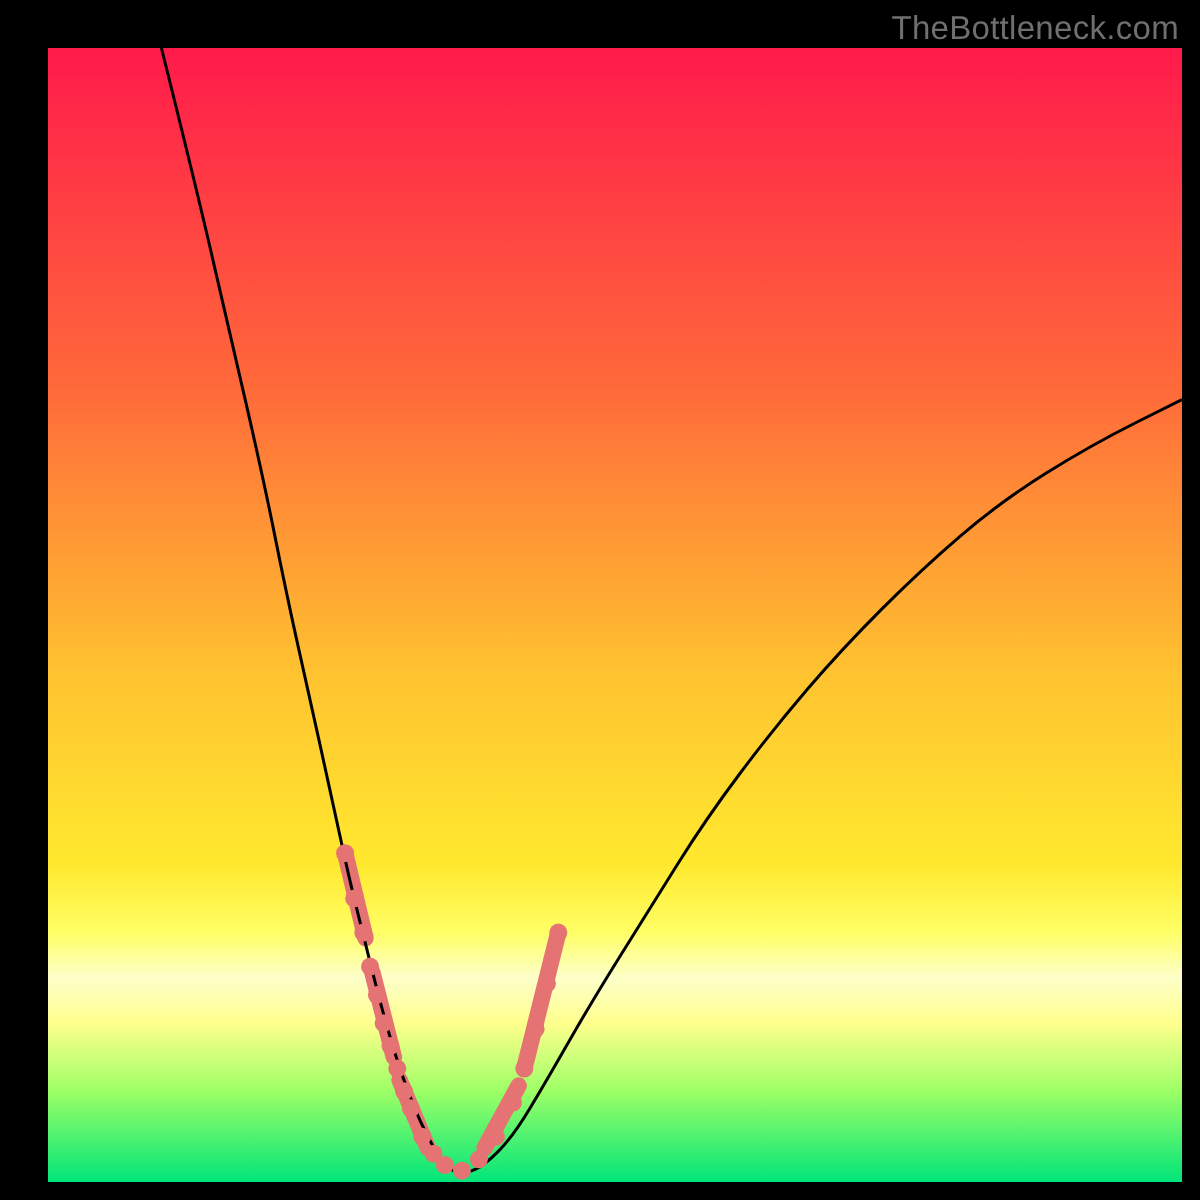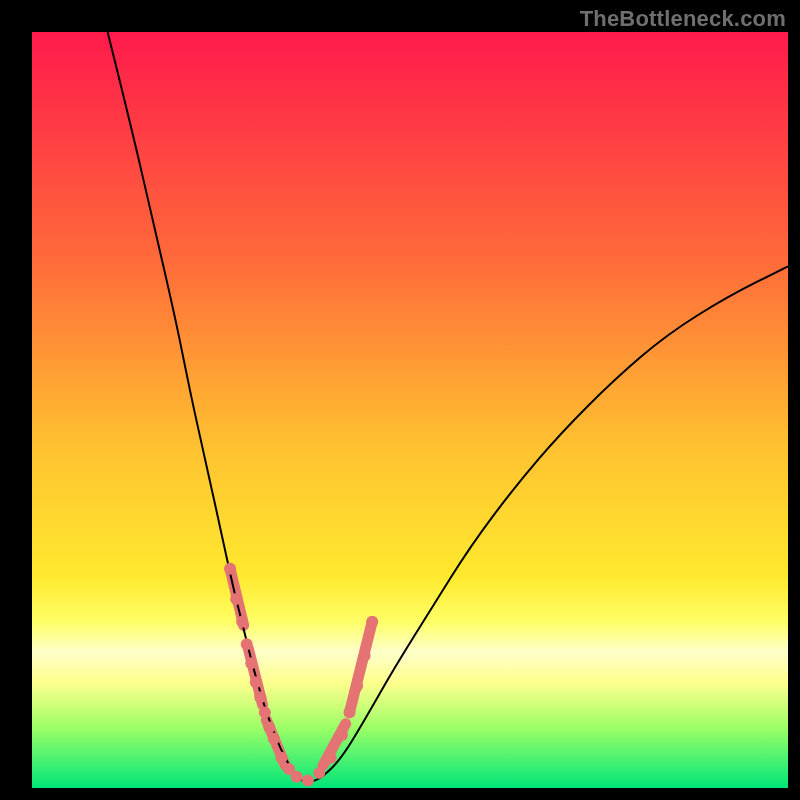--- a/index.html
+++ b/index.html
@@ -26,21 +26,21 @@
     width: 756px;
     height: 756px;
     
   }
   .watermark {
     position: absolute;
     top: 6px;
     right: 14px;
     color: #6f6f6f;
     font-size: 22px;
-    font-weight: 700;
+    font-weight: 400;
     letter-spacing: 0.2px;
     user-select: none;
   }
 </style>
 </head>
 <body>
 
 <div class="frame">
   <div class="watermark">TheBottleneck.com</div>
 

